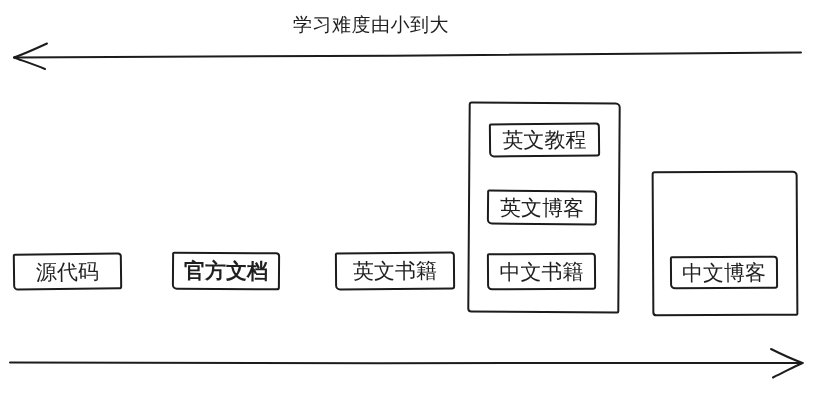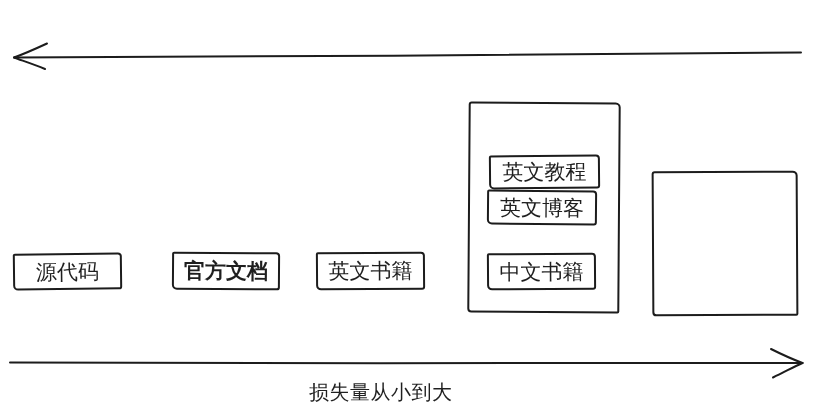--- a/index.html
+++ b/index.html
@@ -48,24 +48,24 @@
   }
   svg.arrows {
     position: absolute;
     left: 0; top: 0;
     pointer-events: none;
   }
 
   
   #node-source-code   { left: 13px;  top: 253px; width: 109px; height: 37px; transform: rotate(-0.7deg); }
   #node-official-docs { left: 172px; top: 252px; width: 108px; height: 38px; transform: rotate(0.4deg); font-weight: bold; }
-  #node-en-books      { left: 316px; top: 252px; width: 109px; height: 38px; transform: rotate(-0.4deg); }
+  #node-en-books      { left: 335px; top: 252px; width: 120px; height: 38px; transform: rotate(-0.4deg); }
 
   #group-1 { left: 468px; top: 102px; width: 152px; height: 211px; transform: rotate(0.4deg); }
-  #node-en-tutorial { left: 489px; top: 123px; width: 111px; height: 34px; transform: rotate(-0.5deg); margin-top: 32px; }
+  #node-en-tutorial { left: 489px; top: 123px; width: 111px; height: 34px; transform: rotate(-0.5deg); }
   #node-en-blog     { left: 487px; top: 190px; width: 110px; height: 35px; transform: rotate(0.5deg); }
   #node-zh-books    { left: 487px; top: 253px; width: 109px; height: 37px; transform: rotate(-0.4deg); }
 
   #group-2 { left: 652px; top: 171px; width: 146px; height: 145px; transform: rotate(-0.3deg); }
   #node-zh-tutorial { left: 670px; top: 189px; width: 107px; height: 35px; transform: rotate(0.5deg); }
   #node-zh-blog     { left: 670px; top: 256px; width: 108px; height: 33px; transform: rotate(-0.4deg); }
 </style>
 </head>
 <body>
 
@@ -79,26 +79,27 @@
       <path d="M 45 69 C 33 64 22 60.5 14 57.5"></path>
     </g>
 
     <g stroke="#1c1c1c" stroke-width="2" fill="none" stroke-linecap="round">
       <path d="M 10 362.5 C 260 364 560 362.5 802.5 363"></path>
       <path d="M 771 349 C 784 355.5 794.5 360 802.5 363"></path>
       <path d="M 773 377.5 C 785.5 371.5 794.5 366.5 802.5 363"></path>
     </g>
   </svg>
 
-  <div class="axis-label" id="bottom-axis-label">损失量从小到大</div>
+  <div class="axis-label" id="top-axis-label">学习难度由小到大</div>
 
   <div class="node" id="node-source-code">源代码</div>
   <div class="node" id="node-official-docs">官方文档</div>
   <div class="node" id="node-en-books">英文书籍</div>
 
   <div class="group" id="group-1"></div>
   <div class="node" id="node-en-tutorial">英文教程</div>
   <div class="node" id="node-en-blog">英文博客</div>
   <div class="node" id="node-zh-books">中文书籍</div>
 
   <div class="group" id="group-2"></div>
+  <div class="node" id="node-zh-blog">中文博客</div>
 
 </div>
 
 </body></html>

